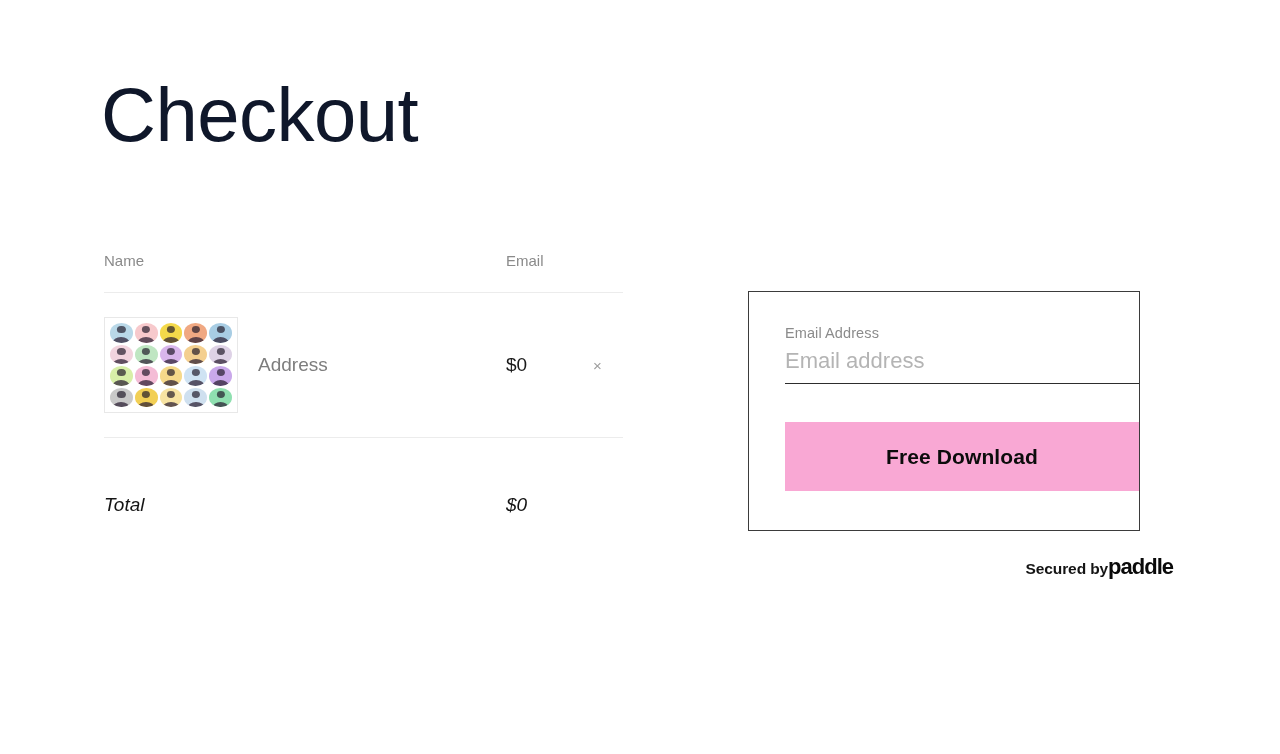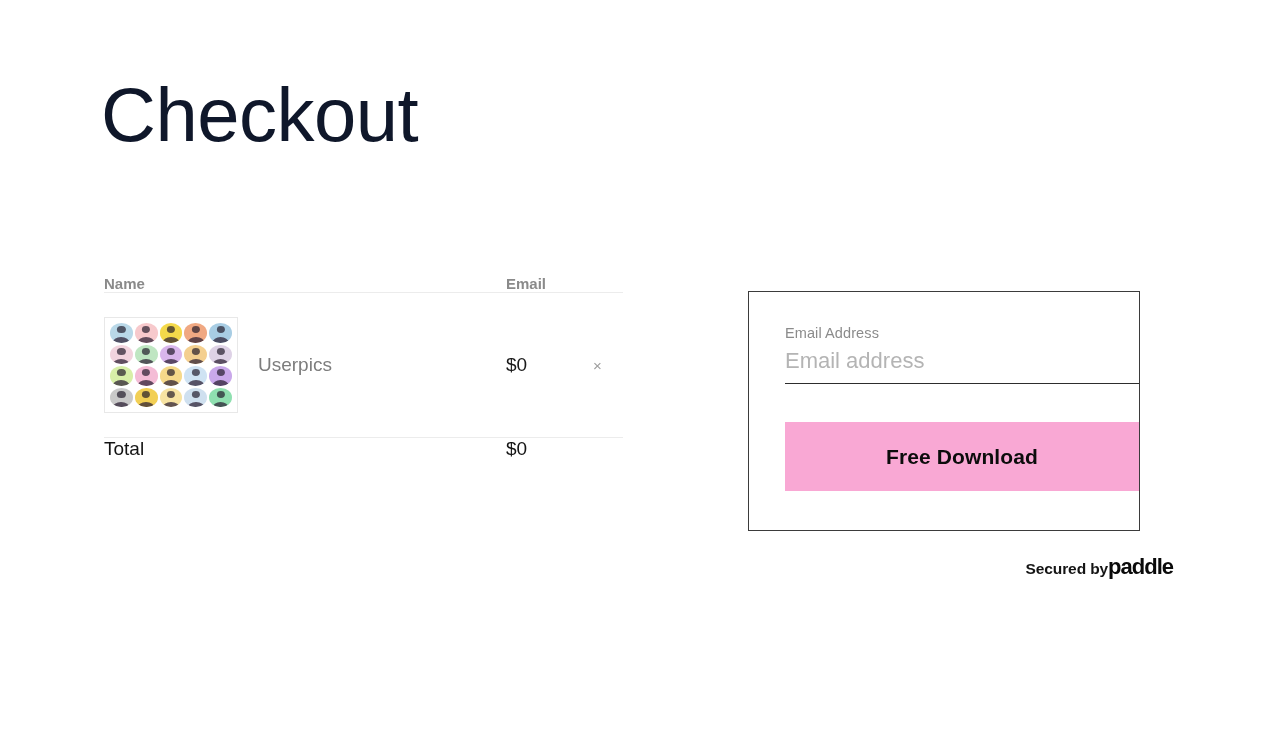--- a/index.html
+++ b/index.html
@@ -31,25 +31,25 @@
 
   
   .cart {
     position: absolute;
     left: 104px;
     top: 252px;
     width: 519px;
   }
   .cart-header {
     display: flex;
-    align-items: flex-end;
+    align-items: flex-start;
     height: 40px;
     font-size: 15px;
     color: #8a8a8a;
-    font-weight: 700;
+    font-weight: 400;
   }
   .col-name   { width: 402px; }
   .col-price  { width: 87px; }
   .col-action { width: 30px; }
 
   .divider {
     height: 1px;
     background: #ececec;
     width: 100%;
   }
@@ -126,22 +126,23 @@
     border: none;
     padding: 0;
     cursor: pointer;
     text-align: left;
     font-family: inherit;
     line-height: 1;
   }
 
   .total-row {
     display: flex;
-    align-items: flex-start;
+    align-items: flex-end;
     height: 78px;
+    font-style: italic;
   }
   .total-label {
     width: 402px;
     font-size: 19px;
     color: #141414;
     font-weight: 500;
   }
   .total-price {
     width: 87px;
     font-size: 19px;
@@ -260,21 +261,21 @@
           <div class="avatar" style="background: rgb(244, 188, 214);"></div>
           <div class="avatar" style="background: rgb(246, 217, 138);"></div>
           <div class="avatar" style="background: rgb(207, 227, 243);"></div>
           <div class="avatar" style="background: rgb(201, 168, 234);"></div>
           <div class="avatar" style="background: rgb(201, 201, 201);"></div>
           <div class="avatar" style="background: rgb(242, 207, 85);"></div>
           <div class="avatar" style="background: rgb(247, 227, 162);"></div>
           <div class="avatar" style="background: rgb(207, 224, 239);"></div>
           <div class="avatar" style="background: rgb(143, 224, 176);"></div>
         </div>
-      <div class="item-name">Userpics</div>
+      <div class="item-name">Address</div>
     </div>
     <div class="item-price">$0</div>
     <button class="item-remove">×</button>
   </div>
 
   <div class="divider"></div>
 
   <div class="total-row">
     <div class="total-label">Total</div>
     <div class="total-price">$0</div>

